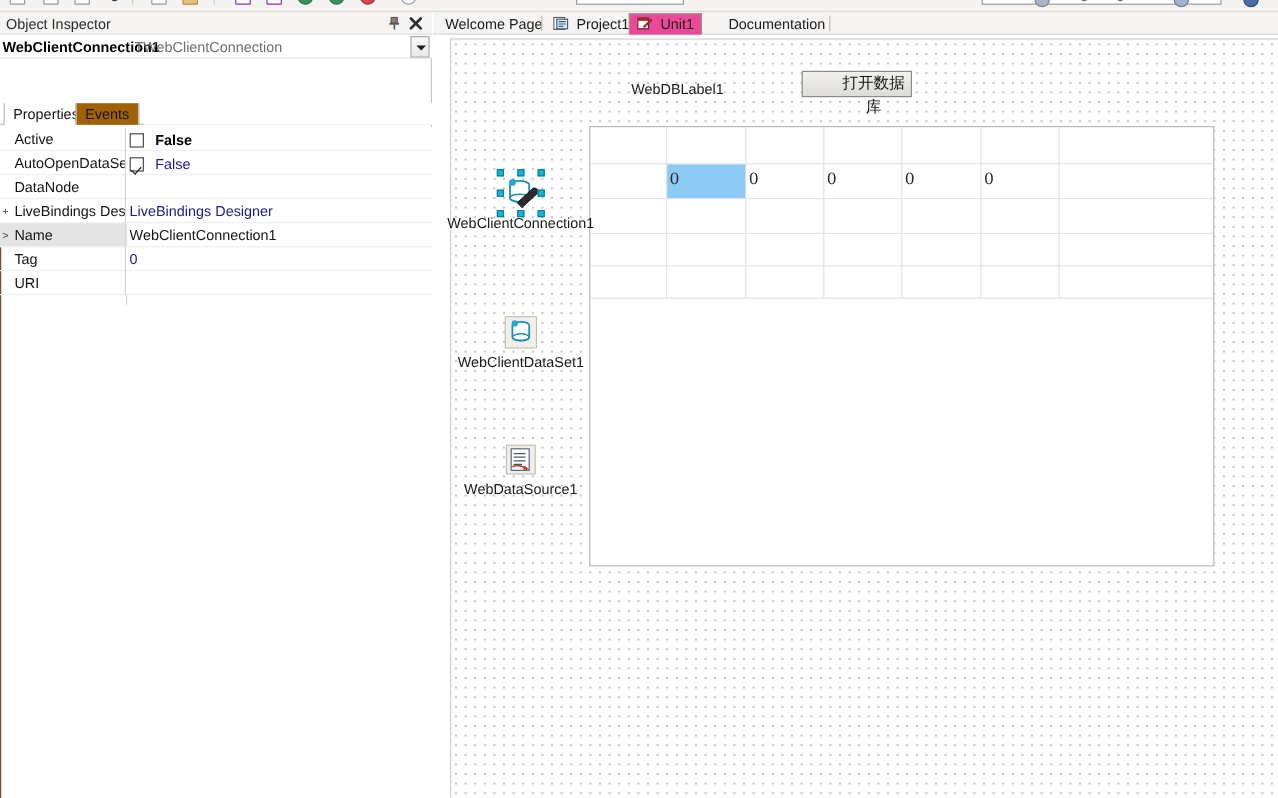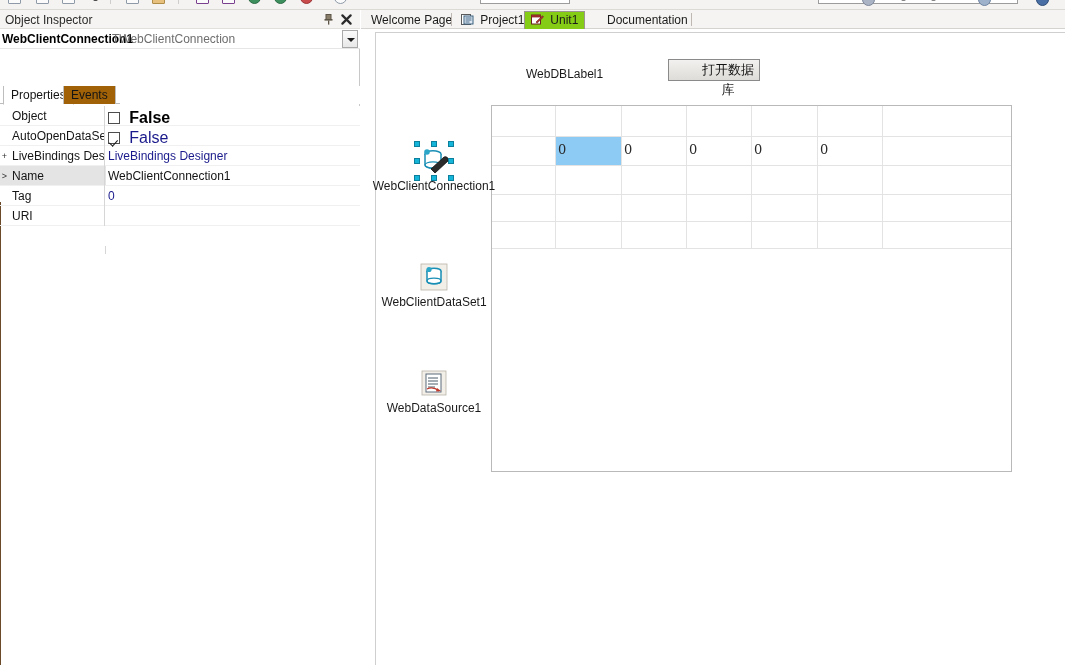--- a/index.html
+++ b/index.html
@@ -151,21 +151,21 @@
     vertical-align: middle; position: relative;
   }
   .pg-check.checked::after {
     content: ""; position: absolute; left: 2px; top: 5px;
     width: 4px; height: 7px;
     border: solid #1b1b1b; border-width: 0 1.6px 1.6px 0;
     transform: rotate(42deg);
   }
   .pg-checklabel {
     display: inline-block; margin-left: 6px; vertical-align: middle;
-    font-size: 16px;
+    font-size: 12px;
   }
   .pg-gridline {
     position: absolute; left: 105px; top: 0; width: 1px; bottom: 0;
     background: #d6d6d6;
   }
   .oi-leftbar {
     position: absolute; left: 0; top: 96px; width: 1px; bottom: 0;
     background: #6b4a2a;
   }
 
@@ -175,21 +175,21 @@
     background: #f5f4f2; border-bottom: 1px solid #d5d3cf;
   }
   .etab {
     position: absolute; top: 1px; height: 18px;
     font-size: 12px; color: #1b1b1b;
     padding: 2px 6px 0 6px;
     cursor: pointer;
     white-space: nowrap;
   }
   .etab.active {
-    background: #84cc16;
+    background: #ec4899;
     border: 1px solid #9a968f;
     border-bottom: none;
     padding-top: 1px;
   }
   .etab-sep {
     position: absolute; top: 3px; width: 1px; height: 13px; background: #bdb9b2;
   }
   .etab-icon {
     display: inline-block; width: 13px; height: 12px;
     vertical-align: -2px; margin-right: 3px;
@@ -331,36 +331,41 @@
         <span>Events</span>
       </div>
       <div class="oi-tabs-rest"></div>
     </div>
 
     <div class="oi-grid">
       <div class="oi-leftbar"></div>
 
       <div class="pg-row">
         <span class="pg-gutter"></span>
-        <span class="pg-name">Object</span>
+        <span class="pg-name">Active</span>
         <span class="pg-checkwrap">
           <span class="pg-check"></span>
           <span class="pg-checklabel" style="font-weight:bold">False</span>
         </span>
       </div>
 
       <div class="pg-row">
         <span class="pg-gutter"></span>
         <span class="pg-name">AutoOpenDataSet</span>
         <span class="pg-checkwrap">
           <span class="pg-check checked"></span>
           <span class="pg-checklabel" style="color:#1a1a8c">False</span>
         </span>
       </div>
 
+      <div class="pg-row">
+        <span class="pg-gutter"></span>
+        <span class="pg-name">DataNode</span>
+        <span class="pg-value"></span>
+      </div>
 
       <div class="pg-row">
         <span class="pg-gutter">+</span>
         <span class="pg-name">LiveBindings Desig</span>
         <span class="pg-value link">LiveBindings Designer</span>
       </div>
 
       <div class="pg-row sel">
         <span class="pg-gutter">&gt;</span>
         <span class="pg-name">Name</span>

